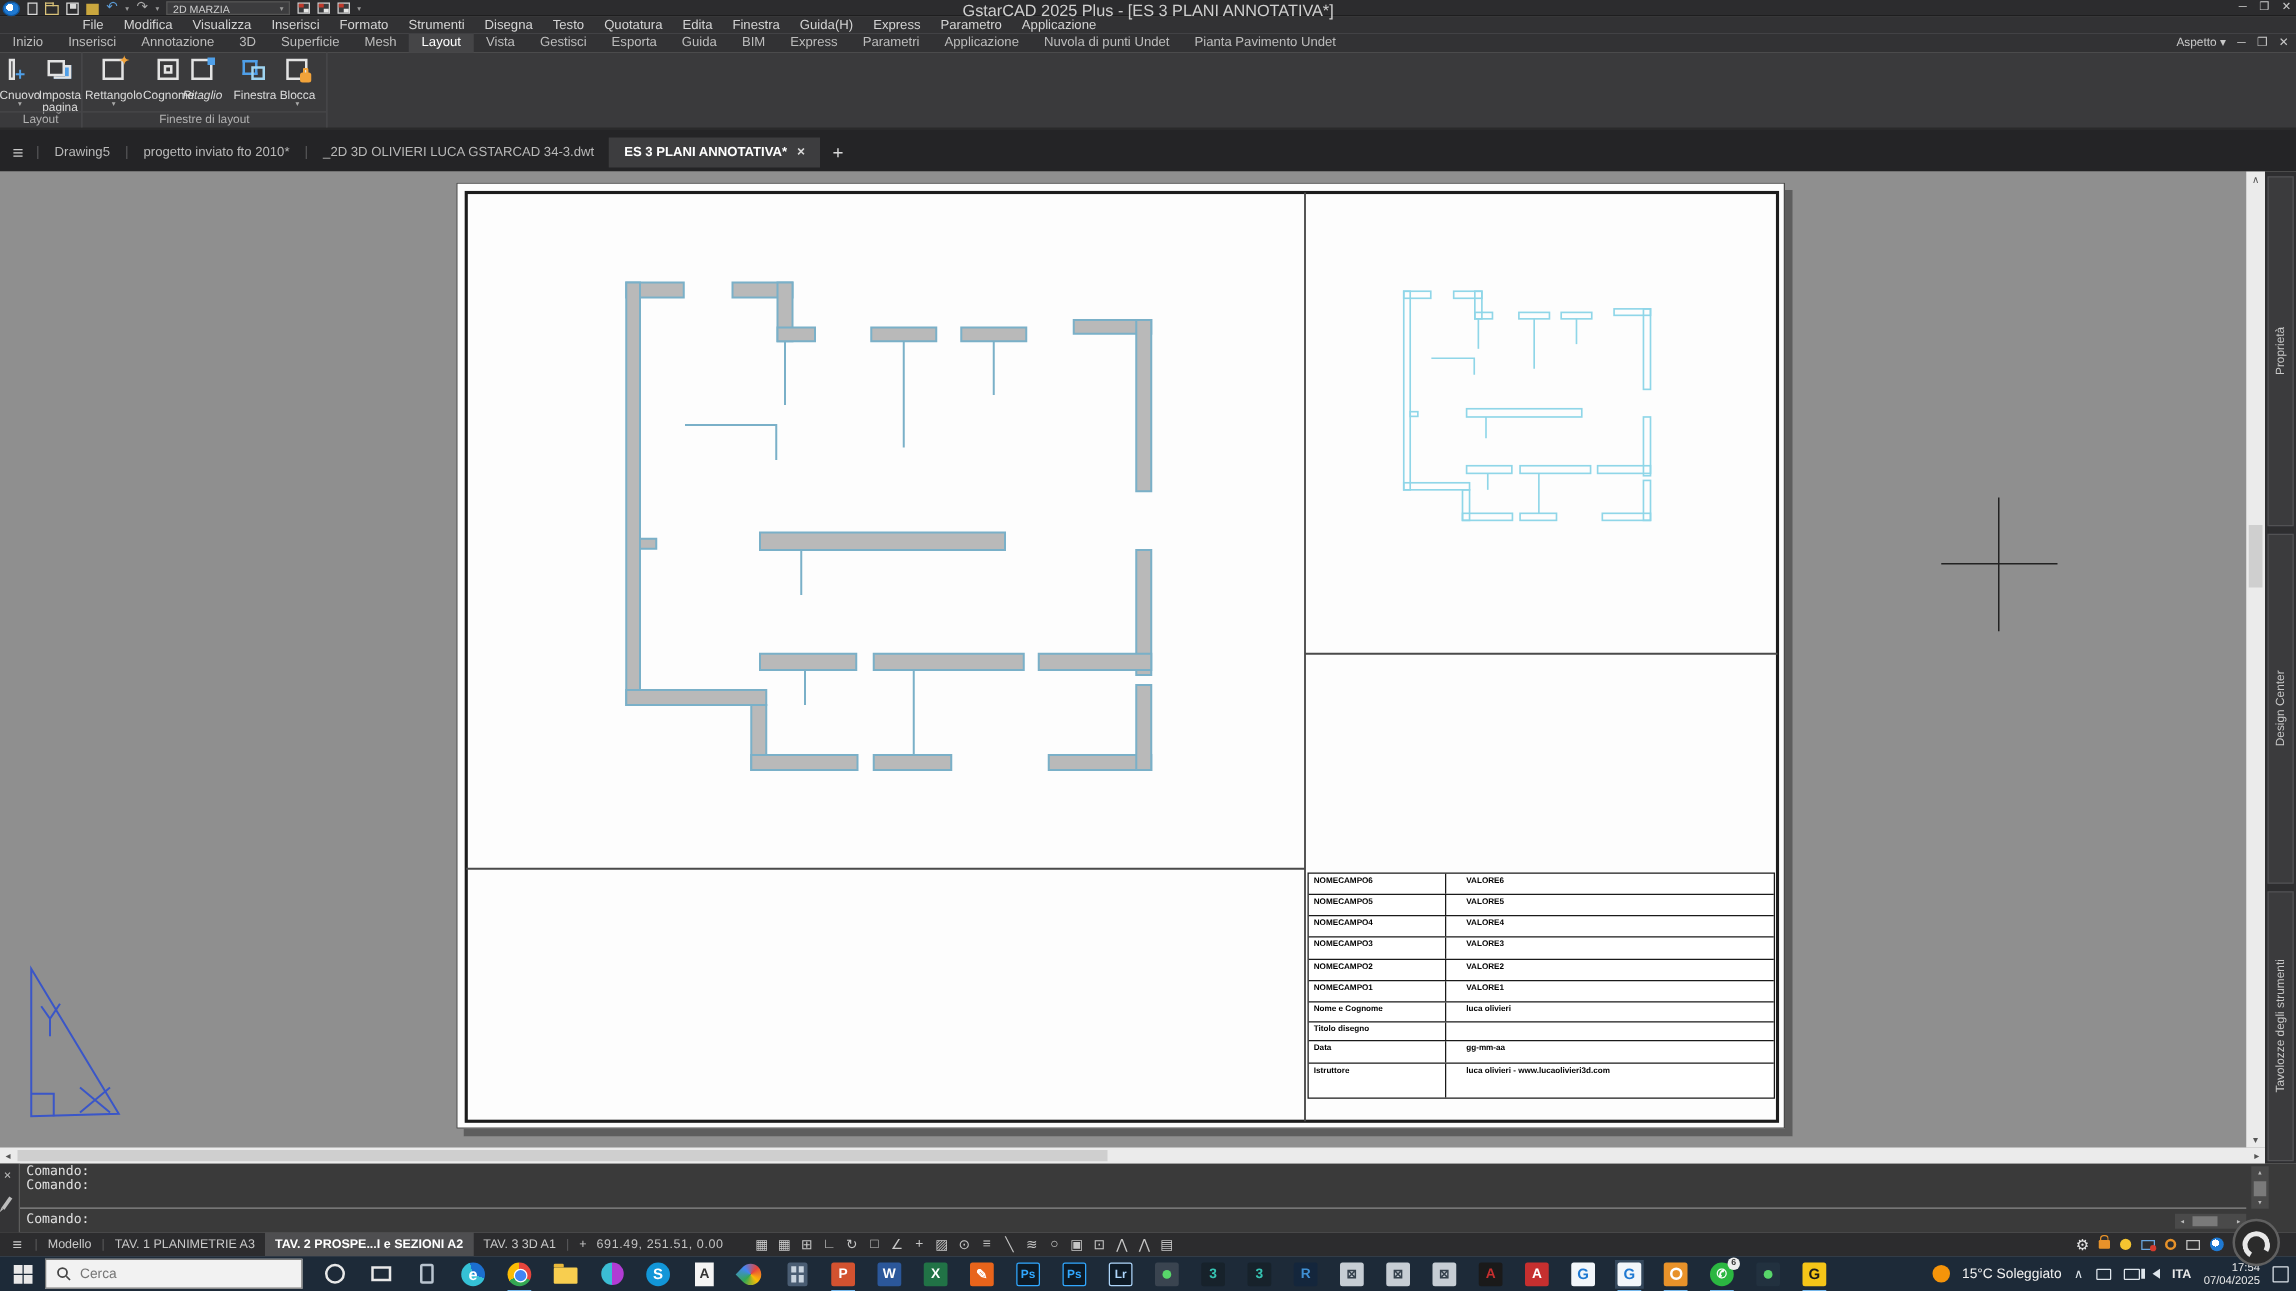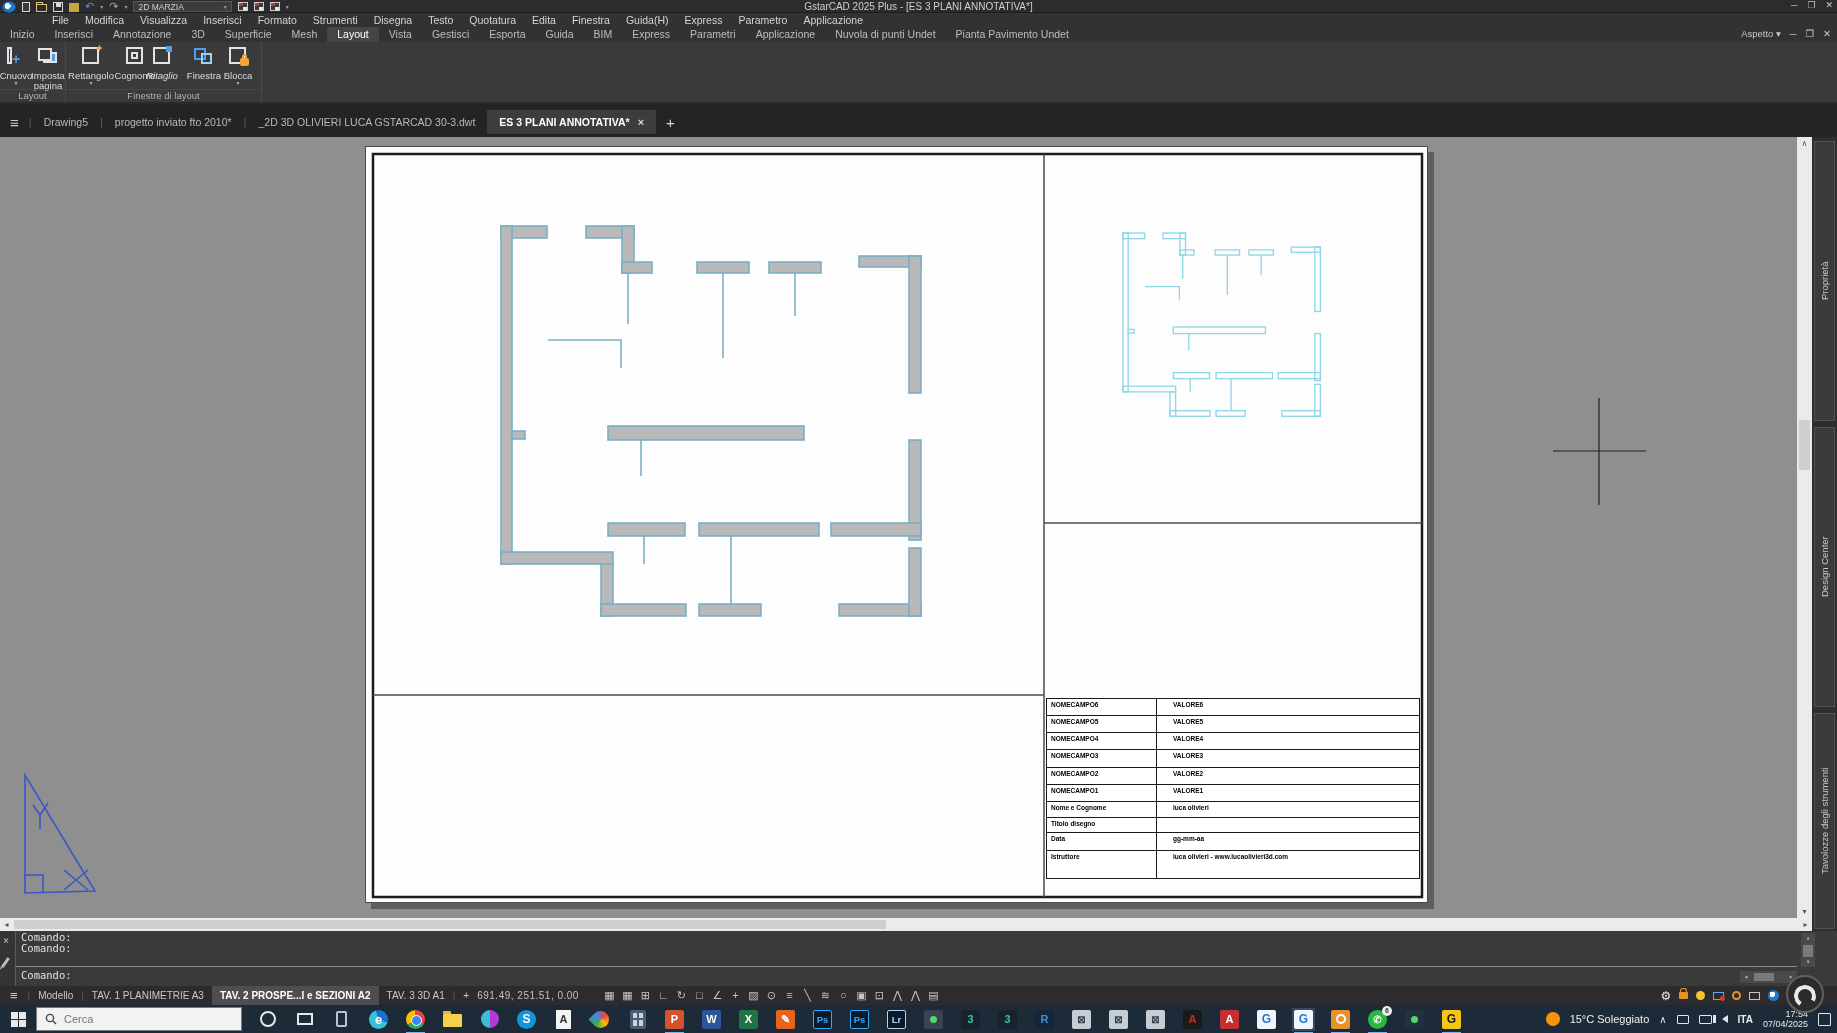--- a/index.html
+++ b/index.html
@@ -25,27 +25,27 @@
   .qi-plot { width:10px; height:9px; background:#caa73e; margin-top:1px; }
   .arr { font-size:11px; line-height:11px; }
   .arr-undo { color:#5b9bd5; }
   .arr-redo { color:#a9a9a9; }
   .mini-caret { font-size:6px; color:#9a9a9a; }
   .ws-combo { height:11px; background:#3c3c3e; border:1px solid #555; color:#cfcfcf;
     font-size:8.5px; display:flex; align-items:center; gap:40px; padding:0 4px; }
   .pane-ico { width:10px; height:9px; border:1px solid #cfcfcf; position:relative; background:#3a3a3c; }
   .pane-ico::before { content:""; position:absolute; left:0; top:0; width:4px; height:3px; background:#c0392b; }
   .pane-ico::after { content:""; position:absolute; right:0; bottom:0; width:4px; height:3px; background:#e8e8e8; }
-  #title-text { position:absolute; left:0; right:0; top:1px; text-align:center; font-size:10px; color:#cfcfcf; }
+  #title-text { position:absolute; left:0; right:0; top:1px; text-align:center; font-size:13px; color:#cfcfcf; }
   #win-controls { position:absolute; right:4px; top:0; display:flex; gap:10px; font-size:9px; color:#c9c9c9; }
   
   #menu-bar { position:absolute; left:0; top:13px; width:1837px; height:14px;
     background:#323234; color:#d4d4d4; display:flex; align-items:center; font-size:10.5px; z-index:29; }
   #menu-bar .mi { padding:0 8px; height:14px; line-height:14px; cursor:default; }
-  #menu-bar .mi:first-child { margin-left:44px; }
+  #menu-bar .mi:first-child { margin-left:58px; }
   
   #ribbon-tabs { position:absolute; left:0; top:27px; width:1837px; height:15px;
     background:#323234; display:flex; align-items:flex-end; font-size:10.5px; color:#bdbdbd; z-index:28; }
   #ribbon-tabs .rt { padding:1px 10px 2px 10px; }
   #ribbon-tabs .rt.active { background:#454547; color:#ffffff; }
   #ribbon-right { position:absolute; right:6px; top:1px; display:flex; gap:9px; align-items:center; color:#c9c9c9; font-size:9.5px; }
   
   #ribbon-body { position:absolute; left:0; top:42px; width:1837px; height:62px;
     background:#3a3a3c; border-bottom:2px solid #2a2a2b; color:#d8d8d8; z-index:27; }
   .rpanel { position:absolute; top:0; height:60px; border-right:1px solid #4a4a4c; }
@@ -315,21 +315,21 @@
   </div>
 
   <div id="doc-tabs">
     <div class="row">
       <span class="burger">≡</span>
       <span class="dsep">|</span>
       <span class="dtab">Drawing5</span>
       <span class="dsep">|</span>
       <span class="dtab">progetto inviato fto 2010*</span>
       <span class="dsep">|</span>
-      <span class="dtab">_2D 3D OLIVIERI LUCA GSTARCAD 30-3.dwt</span>
+      <span class="dtab">_2D 3D OLIVIERI LUCA GSTARCAD 34-3.dwt</span>
       <span class="dtab active">
         <span>ES 3 PLANI ANNOTATIVA*</span>
         <span class="dclose">×</span>
       </span>
       <span class="dplus">+</span>
     </div>
   </div>
 
   <div id="canvas">
 

